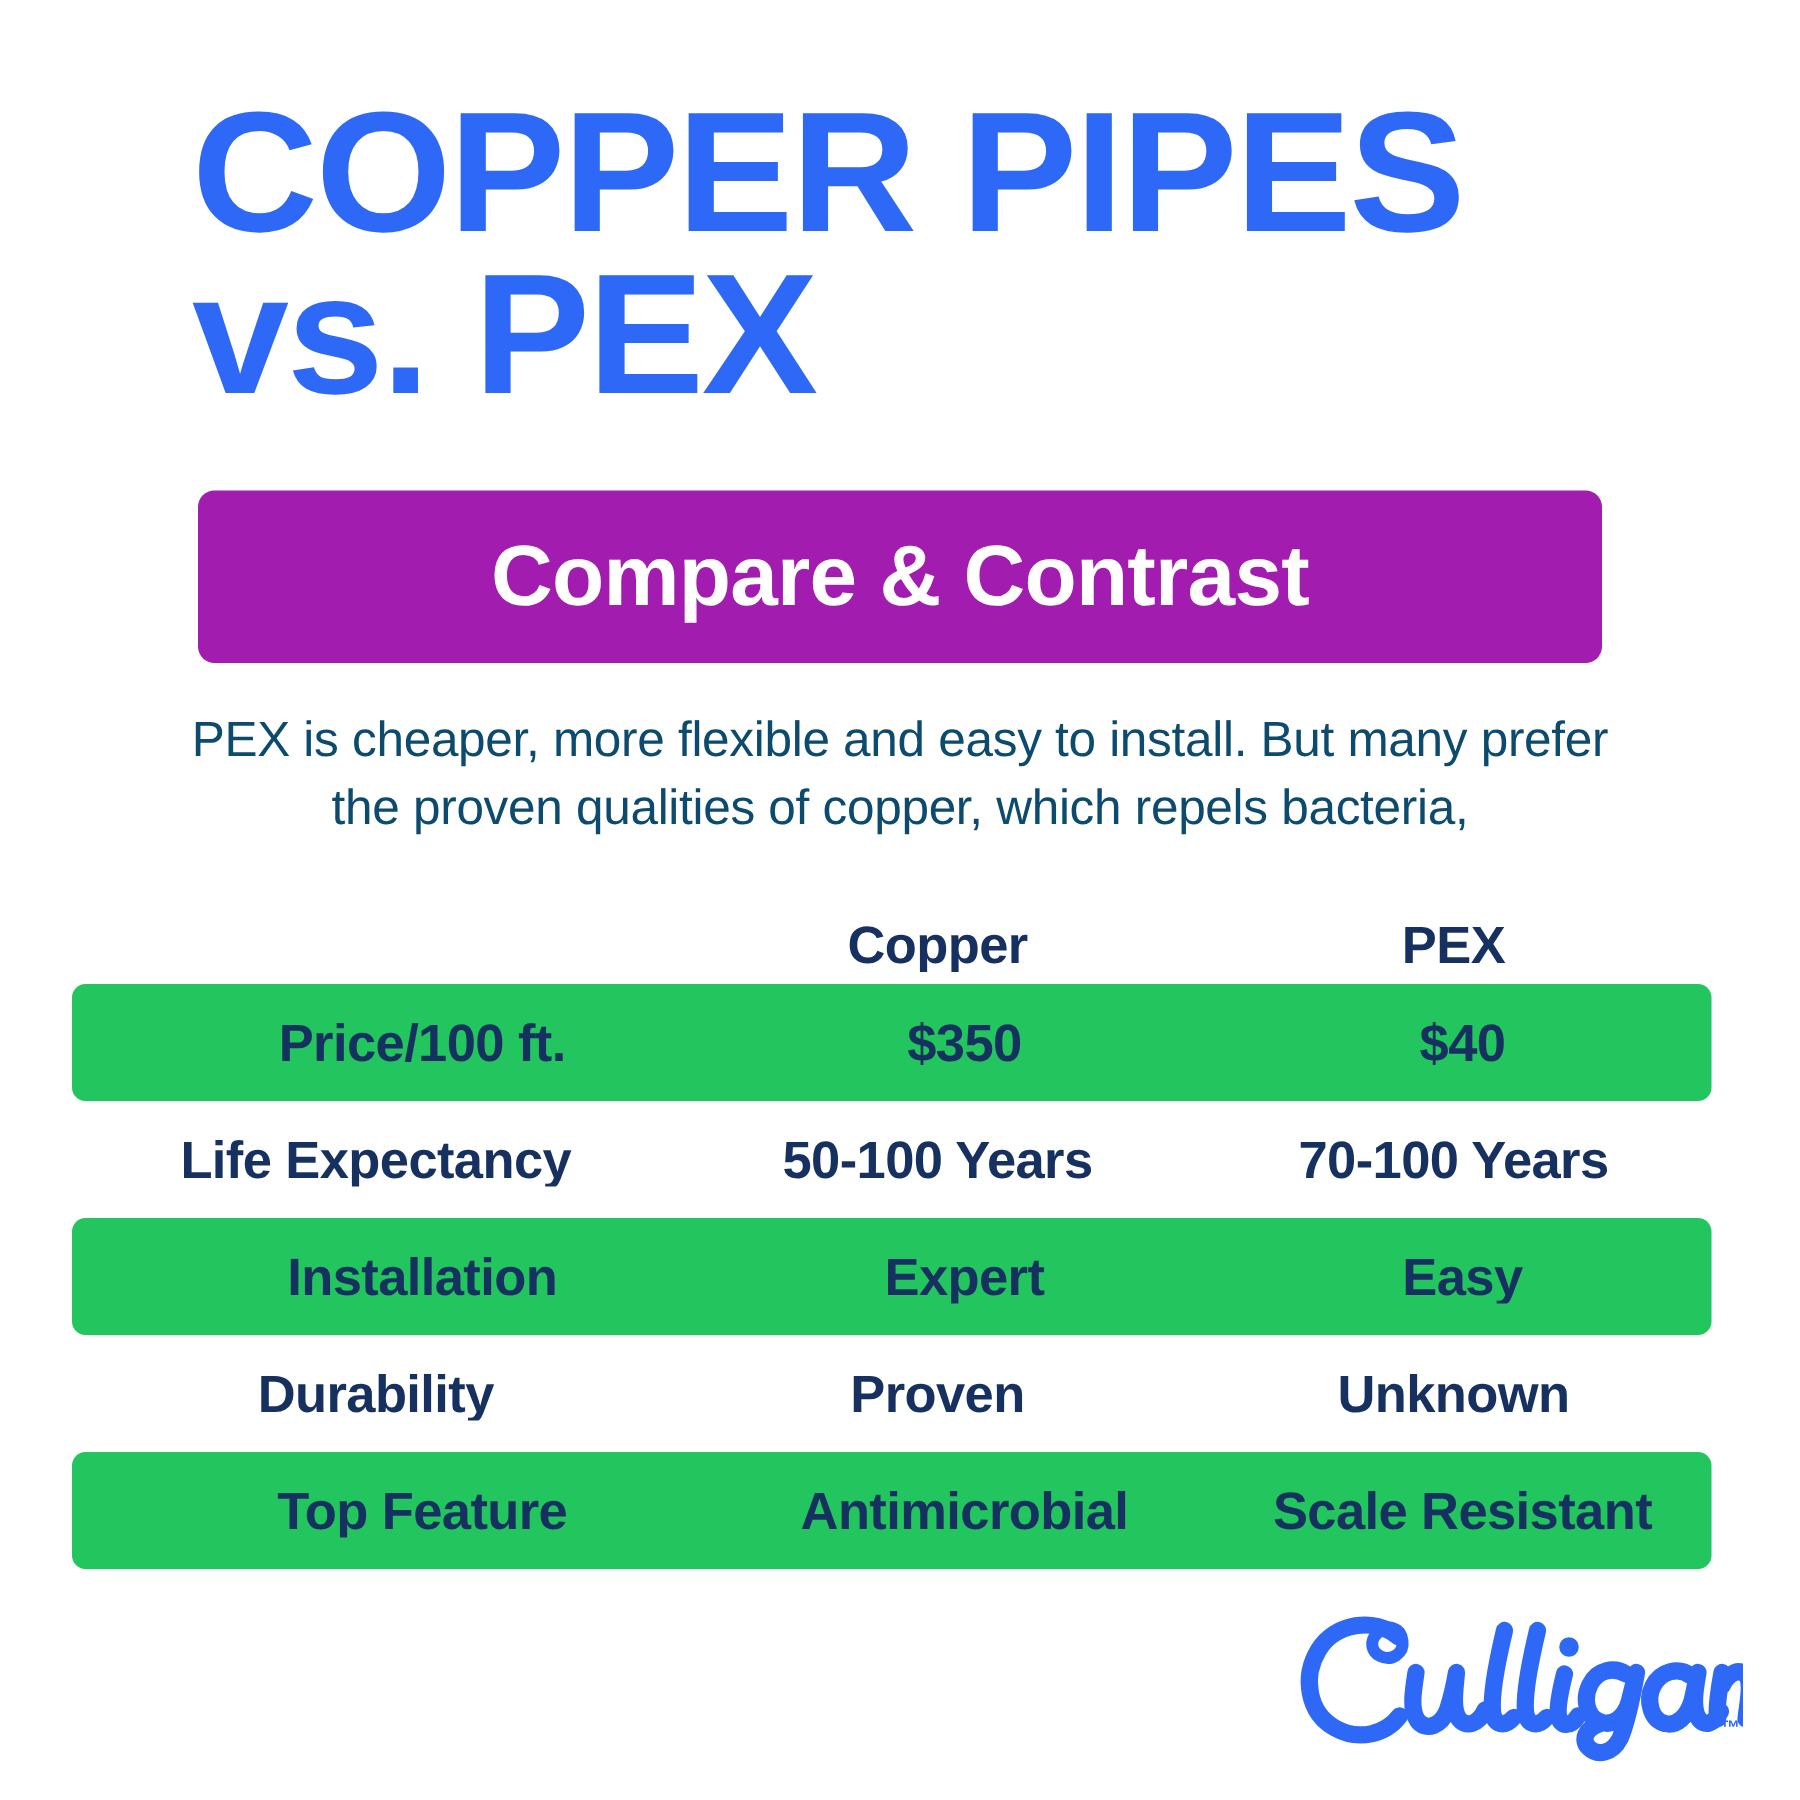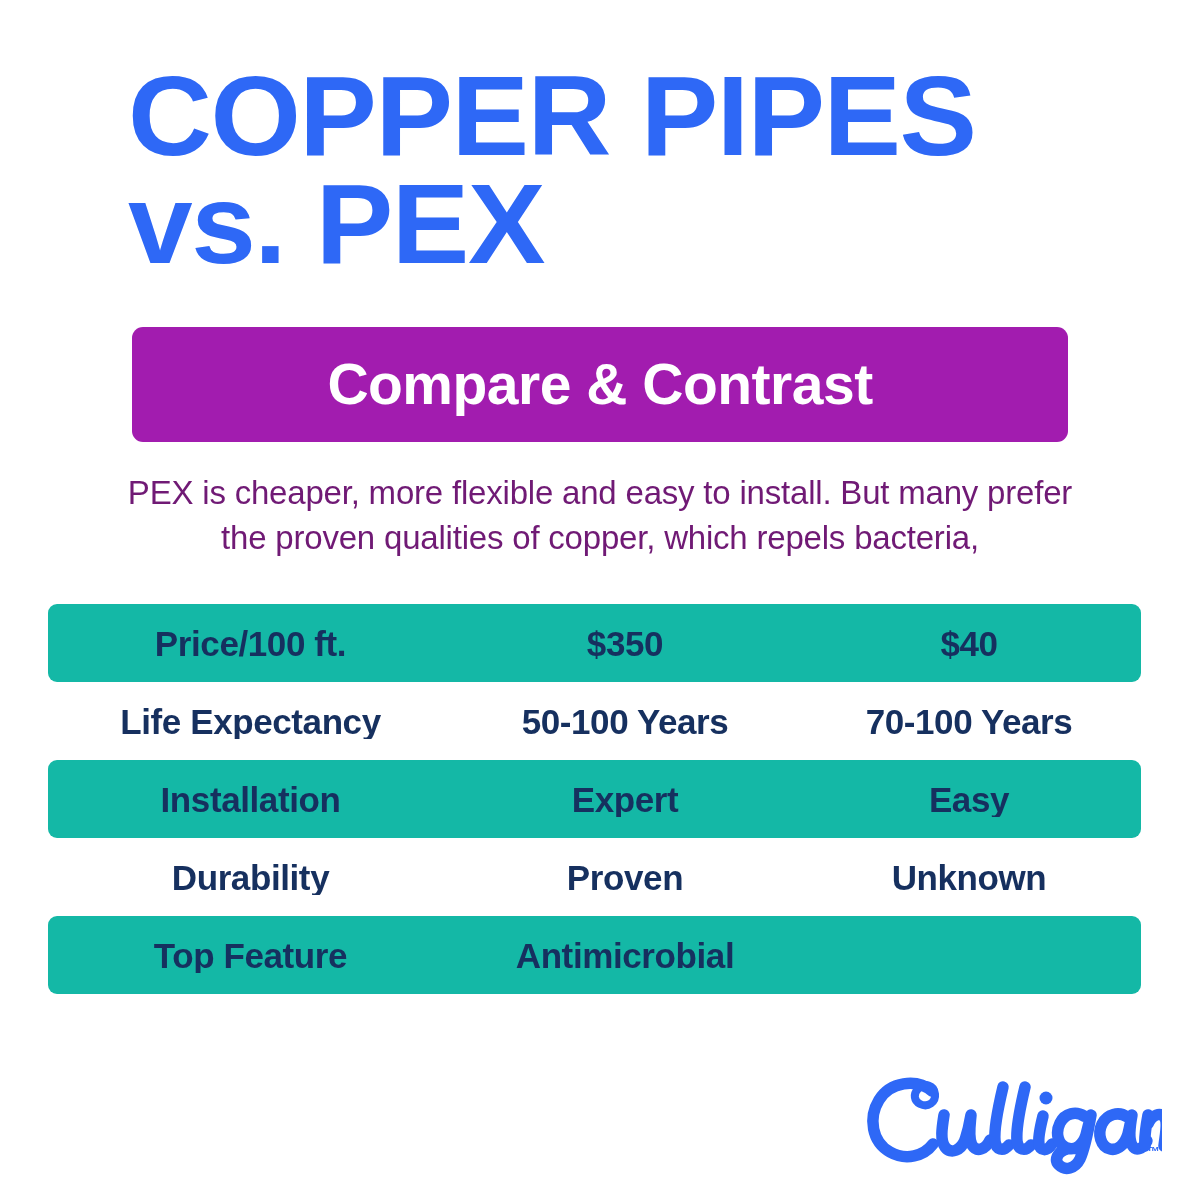--- a/index.html
+++ b/index.html
@@ -64,21 +64,21 @@
     white-space: nowrap;
   }
 
   
   .intro {
     position: absolute;
     left: 60px;
     top: 470px;
     width: 1080px;
     text-align: center;
-    color: #701a75;
+    color: #0c4a6e;
     font-family: "Liberation Sans", sans-serif;
     font-weight: normal;
     font-size: 33px;
     line-height: 45px;
     letter-spacing: -0.2px;
   }
   .intro-line { display: block; white-space: nowrap; }
 
   
   .table {
@@ -87,21 +87,21 @@
     top: 604px;
     width: 1093px;
   }
   .trow {
     position: relative;
     height: 78px;
     display: flex;
     align-items: center;
     border-radius: 9px;
   }
-  .trow.shaded { background: #14b8a6; }
+  .trow.shaded { background: #22c55e; padding-left: 38px; }
   .thead { height: 52px; background: transparent; }
 
   .cell {
     text-align: center;
     color: #16305F;
     font-family: "Liberation Sans", sans-serif;
     font-weight: bold;
     font-size: 35px;
     line-height: 1;
     letter-spacing: -0.4px;
@@ -149,20 +149,25 @@
     <span class="banner-text">Compare &amp; Contrast</span>
   </div>
 
   <div class="intro">
     <span class="intro-line">PEX is cheaper, more flexible and easy to install. But many prefer</span>
     <span class="intro-line">the proven qualities of copper, which repels bacteria,</span>
   </div>
 
   <div class="table">
 
+    <div class="trow thead">
+      <div class="cell col-feature"></div>
+      <div class="cell col-copper">Copper</div>
+      <div class="cell col-pex">PEX</div>
+    </div>
 
     <div class="trow shaded">
       <div class="cell col-feature">Price/100 ft.</div>
       <div class="cell col-copper">$350</div>
       <div class="cell col-pex">$40</div>
     </div>
 
     <div class="trow">
       <div class="cell col-feature">Life Expectancy</div>
       <div class="cell col-copper">50-100 Years</div>
@@ -177,20 +182,21 @@
 
     <div class="trow">
       <div class="cell col-feature">Durability</div>
       <div class="cell col-copper">Proven</div>
       <div class="cell col-pex">Unknown</div>
     </div>
 
     <div class="trow shaded">
       <div class="cell col-feature">Top Feature</div>
       <div class="cell col-copper">Antimicrobial</div>
+      <div class="cell col-pex">Scale Resistant</div>
     </div>
 
   </div>
 
   <div class="logo">
     <svg width="300" height="108" viewBox="0 0 300 108" xmlns="http://www.w3.org/2000/svg">
       <g fill="none" stroke="#2E68F6" stroke-width="11.5" stroke-linecap="round" stroke-linejoin="round">
 
         <path d="M70 23 C54 10, 28 14, 17 32 C6 50, 10 74, 28 84 C44 93, 62 88, 71 76"></path>
 

